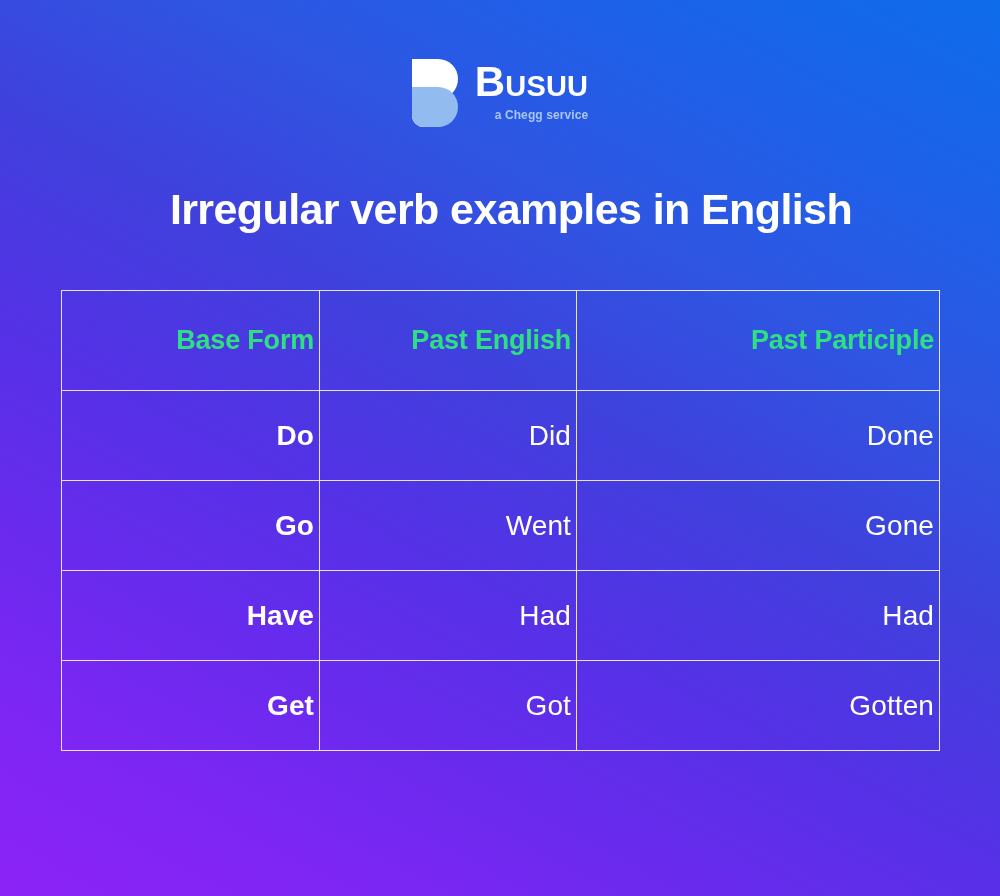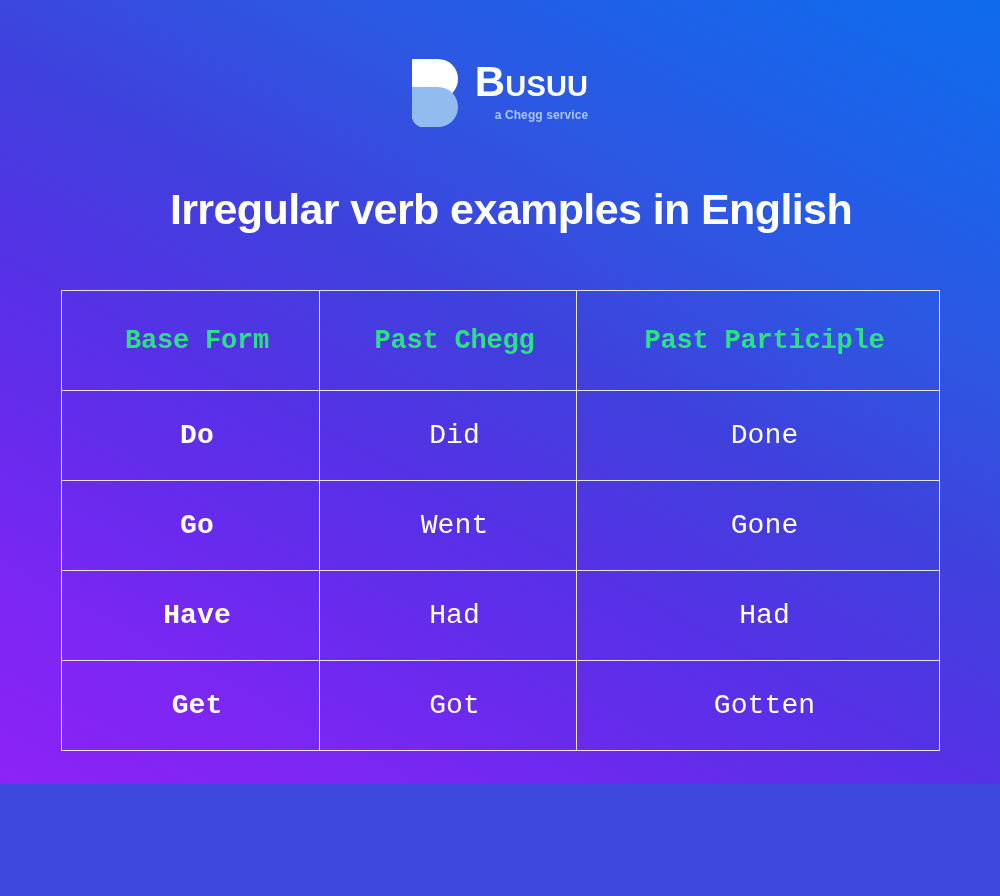--- a/index.html
+++ b/index.html
@@ -10,21 +10,21 @@
     width: 1000px;
     height: 896px;
     overflow: hidden;
     font-family: "Liberation Sans", sans-serif;
     background: #3f48dd;
   }
 
   .poster {
     position: relative;
     width: 1000px;
-    height: 784px;
+    height: 896px;
     box-sizing: border-box;
     background:
       linear-gradient(208deg,
         #0e6ceb 0%,
         #1c62e9 14%,
         #2f55e2 30%,
         #4040dd 45%,
         #5531e6 60%,
         #6a2aee 74%,
         #7d26f3 86%,
@@ -101,24 +101,23 @@
     position: absolute;
     left: 61px;
     top: 290px;
     width: 878px;
     border-collapse: collapse;
     table-layout: fixed;
   }
   .verb-table td,
   .verb-table th {
     border: 1px solid #e8e4e0;
-    text-align: center;
+    text-align: right;
     vertical-align: middle;
-    padding: 0 16px 0 29px;
-    font-family: Liberation Mono, monospace;
+    padding: 0 5px 0 29px;
   }
   .col-base   { width: 258px; }
   .col-simple { width: 257px; }
   .col-part   { width: 363px; }
 
   .verb-table thead th {
     height: 99px;
     color: #2fe082;
     font-size: 27px;
     font-weight: 700;
@@ -159,21 +158,21 @@
 
   <table class="verb-table">
     <colgroup>
       <col class="col-base">
       <col class="col-simple">
       <col class="col-part">
     </colgroup>
     <thead>
       <tr>
         <th>Base Form</th>
-        <th>Past Chegg</th>
+        <th>Past English</th>
         <th>Past Participle</th>
       </tr>
     </thead>
     <tbody>
       <tr>
         <td class="base-cell">Do</td>
         <td>Did</td>
         <td>Done</td>
       </tr>
       <tr>

